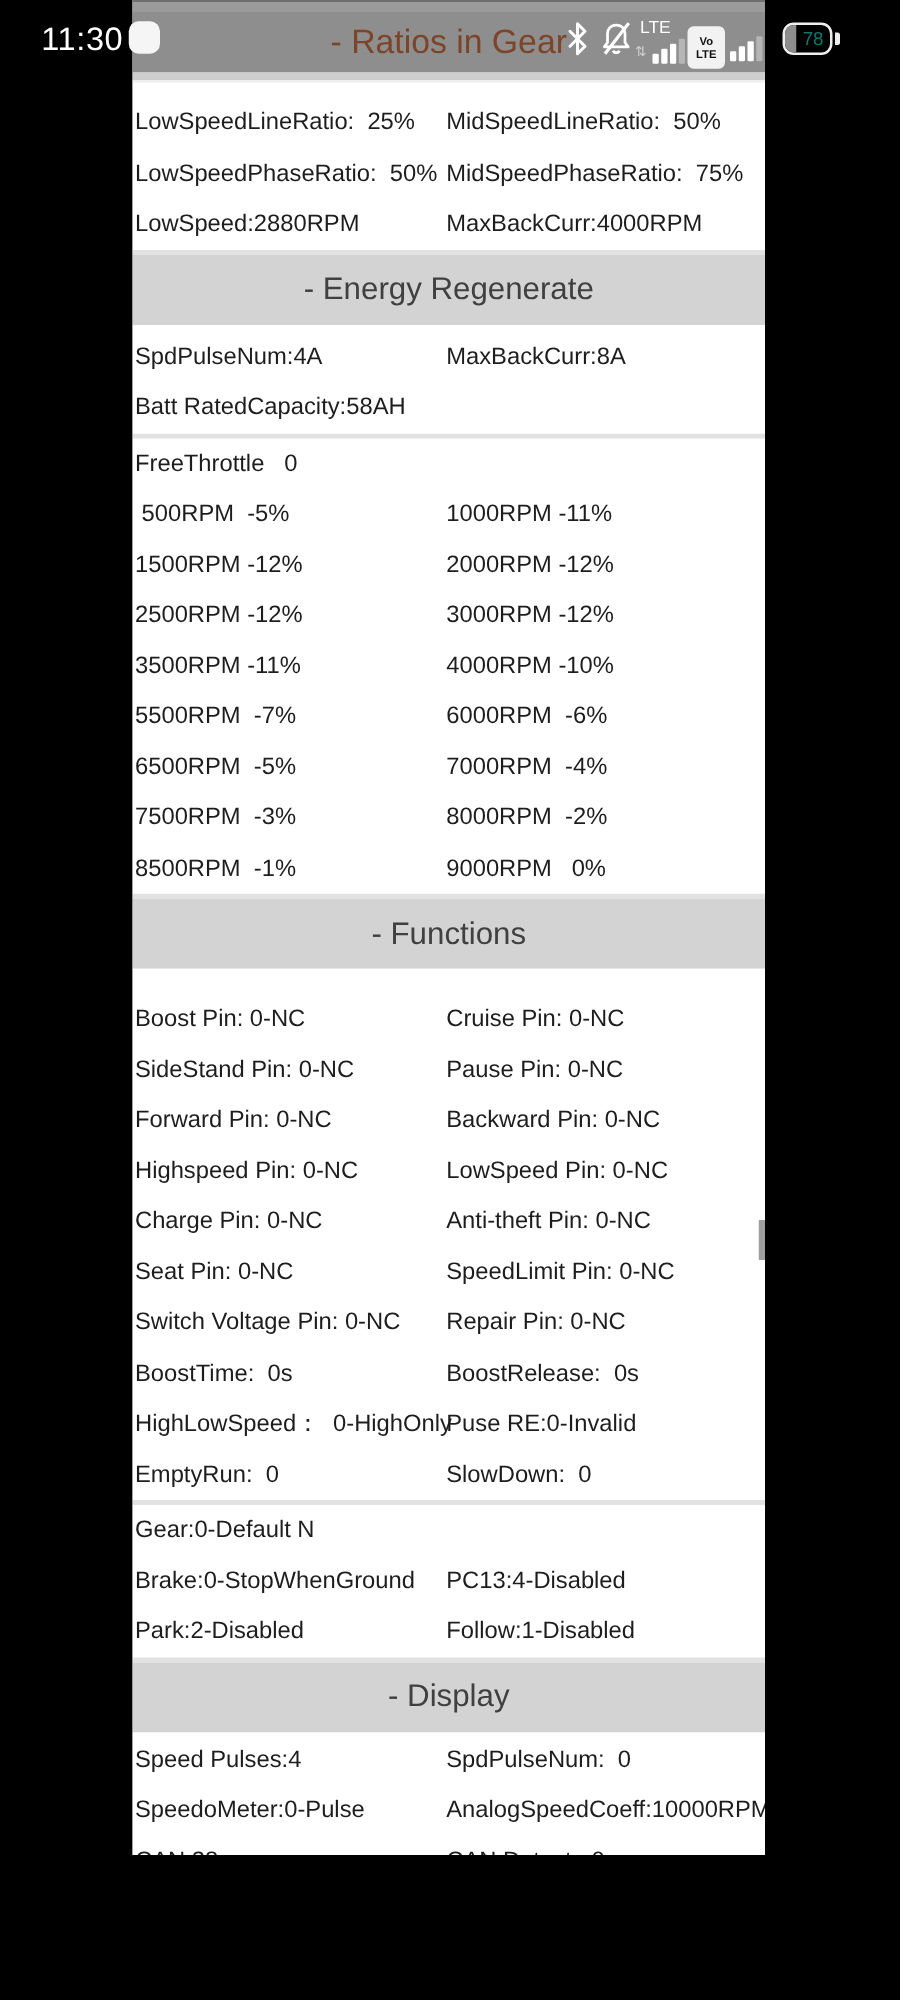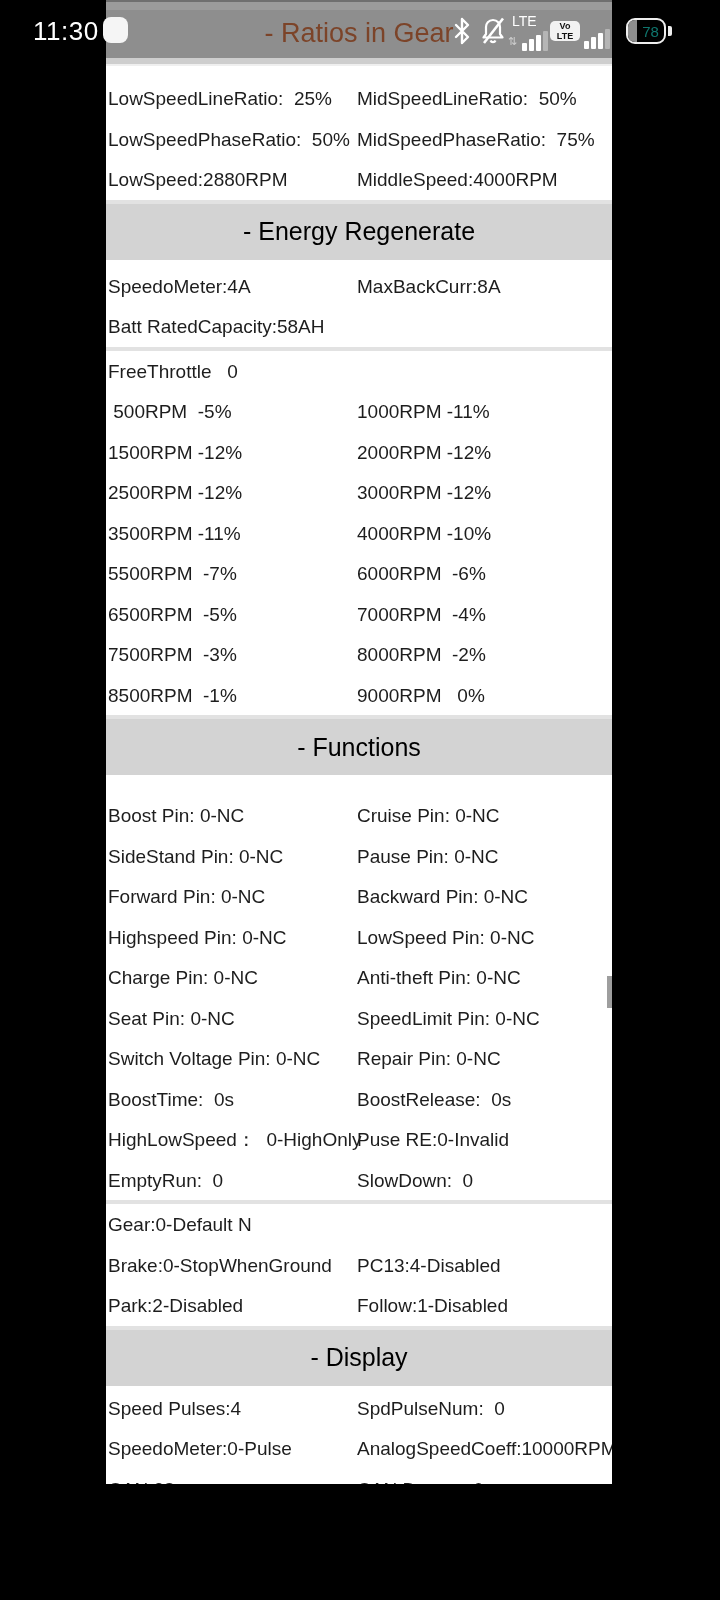--- a/index.html
+++ b/index.html
@@ -14,21 +14,21 @@
   }
   .titlebar {
     height:58px;
     background:linear-gradient(180deg,#6f6f6f 0,#6f6f6f 2px,#9b9b9b 2px,#9b9b9b 10px,#8e8e8e 10px);
     display:flex; align-items:center; justify-content:center;
   }
   .titlebar-title { color:#7c4429; font-size:27px; padding-top:8px; }
   .titlebar-strip { height:6px; background:#cecece; border-bottom:2px solid #efefef; }
 
   .section-header {
-    height:56px; background:#d3d3d3; color:#000000; font-size:25px;
+    height:56px; background:#d3d3d3; color:#404040; font-size:25px;
     display:flex; align-items:center; justify-content:center;
   }
   .divider { height:4px; background:#e2e2e2; }
 
   .rows-group { background:#fff; }
   .param-row { position:relative; height:40.5px; }
   .cell {
     position:absolute; top:50%; transform:translateY(-50%);
     font-size:19px; color:#1d1d1d; white-space:pre; line-height:1;
   }
@@ -73,21 +73,21 @@
   .sb-icon { position:absolute; }
   .lte-group { left:508px; top:13px; width:40px; height:38px; }
   .lte-label { position:absolute; left:4px; top:0; color:#fff; font-size:14px; }
   .lte-arrows { position:absolute; left:0px; top:22px; color:#cfcfcf; font-size:11px; }
   .bars { display:flex; align-items:flex-end; gap:2px; height:20px; }
   .bars .bar { width:5px; background:#fff; border-radius:1px; }
   .bars .bar.dim { background:#b5b5b5; }
   .bars-1 { position:absolute; right:0; bottom:0; }
   .bars-2-wrap { left:584px; top:29px; }
   .volte-badge {
-    left:550px; top:21px; width:30px; height:20px; background:#f2f2f2; border-radius:5px;
+    left:550px; top:21px; width:30px; height:34px; background:#f2f2f2; border-radius:5px;
     display:flex; flex-direction:column; align-items:center; justify-content:center;
   }
   .volte-badge span { color:#111; font-size:9px; font-weight:bold; line-height:10px; }
   .battery { left:626px; top:18px; width:40px; height:26px; border:2px solid #eeeeee; border-radius:9px;
     box-sizing:border-box; display:flex; overflow:hidden; background:#000; }
   .batt-seg { width:9px; height:100%; background:#8d8d8d; }
   .batt-num { flex:1; color:#0f766e; font-size:15px; display:flex; align-items:center; justify-content:center; }
   .batt-tip { position:absolute; left:668px; top:26px; width:4px; height:10px; background:#eeeeee; border-radius:0 2px 2px 0; }
 </style>
 </head>
@@ -104,28 +104,28 @@
         <div class="param-row">
           <span class="cell left">LowSpeedLineRatio:  25%</span>
           <span class="cell right">MidSpeedLineRatio:  50%</span>
         </div>
         <div class="param-row">
           <span class="cell left">LowSpeedPhaseRatio:  50%</span>
           <span class="cell right">MidSpeedPhaseRatio:  75%</span>
         </div>
         <div class="param-row">
           <span class="cell left">LowSpeed:2880RPM</span>
-          <span class="cell right">MiddleSpeed:4000RPM</span>
+          <span class="cell right">MaxBackCurr:4000RPM</span>
         </div>
       </div>
       <div class="divider"></div>
       <div class="section-header">- Energy Regenerate</div>
       <div class="rows-group" style="padding-top: 6px;">
         <div class="param-row">
-          <span class="cell left">SpeedoMeter:4A</span>
+          <span class="cell left">SpdPulseNum:4A</span>
           <span class="cell right">MaxBackCurr:8A</span>
         </div>
         <div class="param-row">
           <span class="cell left">Batt RatedCapacity:58AH</span>
         </div>
       </div>
       <div class="divider"></div>
       <div class="rows-group">
         <div class="param-row">
           <span class="cell left">FreeThrottle   0</span>

